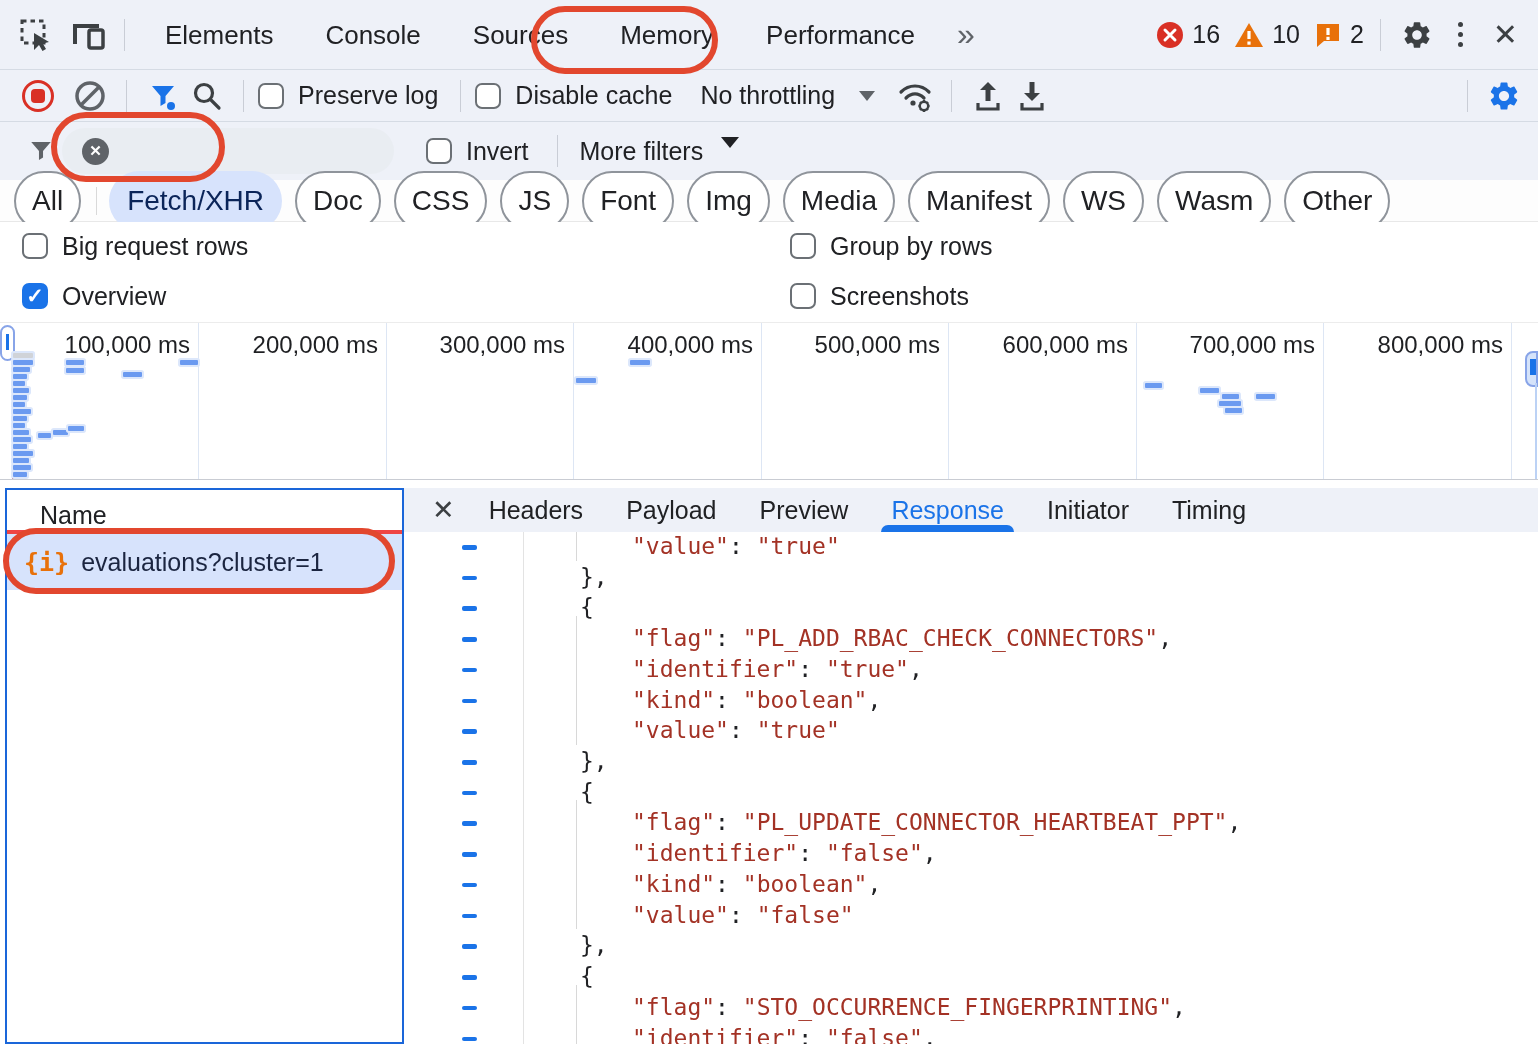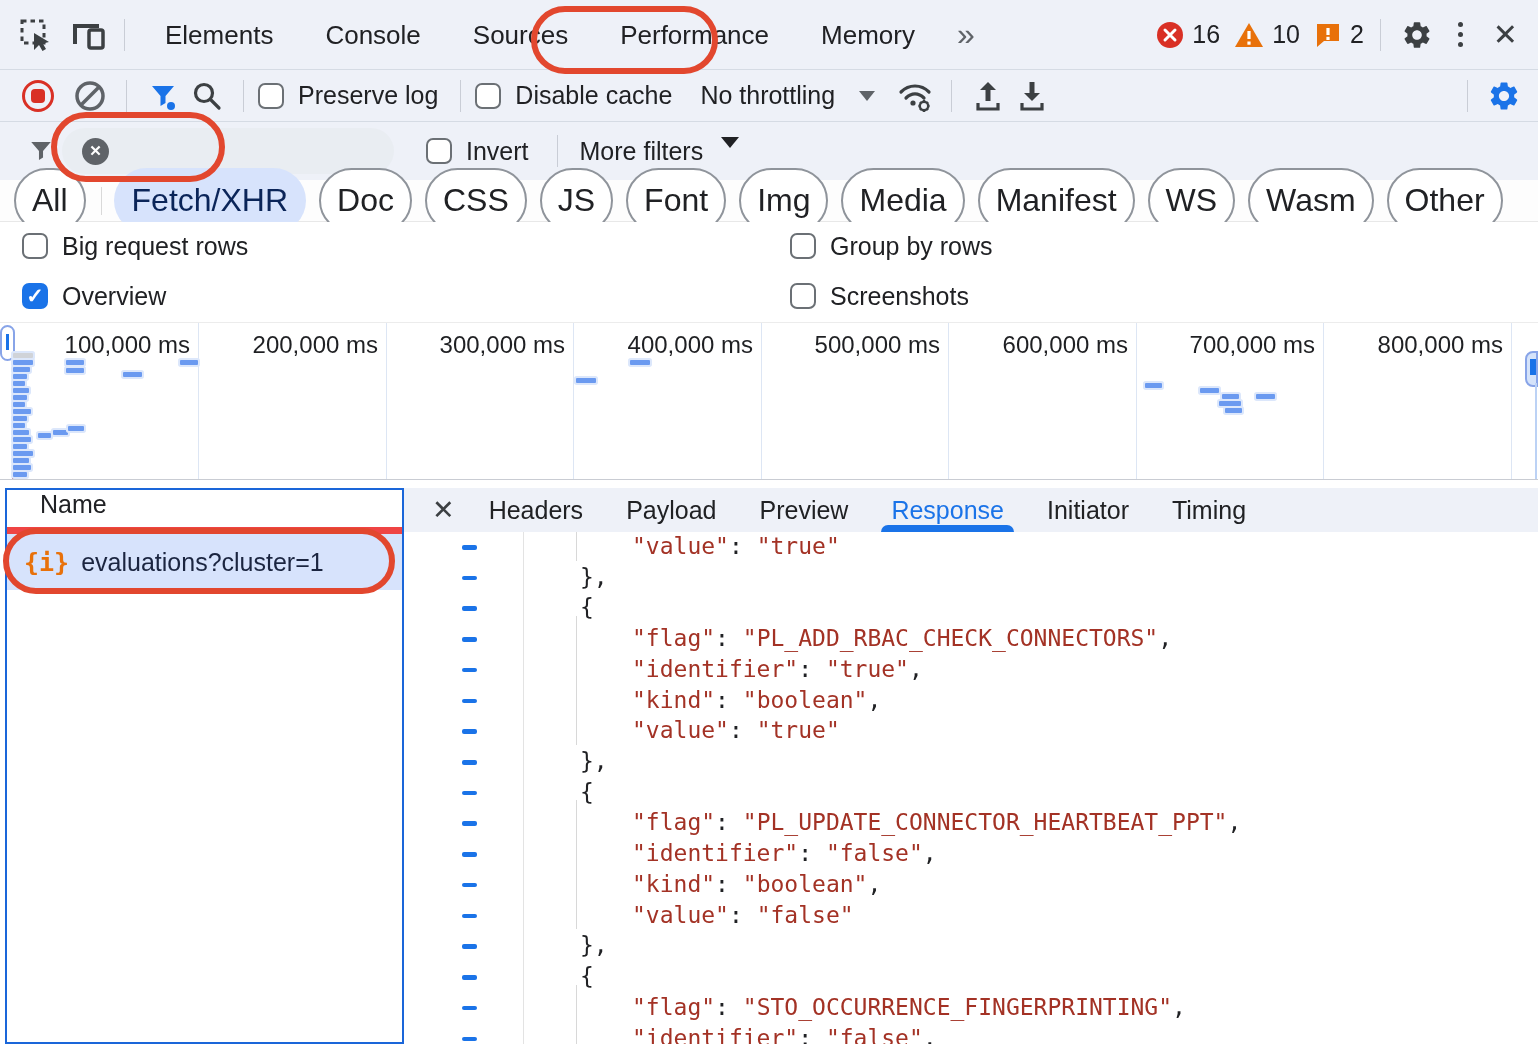--- a/index.html
+++ b/index.html
@@ -48,21 +48,21 @@
   .clear-circle { width:27px; height:27px; border-radius:50%; background:#5f6368; position:relative; flex:0 0 auto; }
   .clear-circle::after { content:"✕"; position:absolute; left:50%; top:50%; transform:translate(-50%,-52%);
     color:#fff; font-size:15px; font-weight:bold; }
   .morefilters { display:flex; font-size:25px; }
   .morefilters .caret2 { width:0; height:0; border-left:9px solid transparent; border-right:9px solid transparent;
     border-top:11px solid #202124; margin-left:18px; }
 
   
   .chipsrow { height:42px; display:flex; align-items:center; background:#fdfdfd; padding-left:14px;
     border-bottom:1px solid #e8e8e8; }
-  .chip { font-size:32px; padding:12px 16px; border:2px solid #8f949b; border-radius:999px; background:#fff;
+  .chip { font-size:28px; padding:12px 16px; border:2px solid #8f949b; border-radius:999px; background:#fff;
     margin-right:13px; white-space:nowrap; }
   .chip.sel { border-color:transparent; background:#d7e3fc; color:#0b2559; }
   .chip-div { width:1px; height:28px; background:#d9d9d9; margin:0 12px 0 2px; }
 
   
   .optrow { position:relative; height:48px; background:#fff; display:flex; align-items:center; padding-left:22px; }
   .optrow.r2 { height:52px; }
   .opt-right { position:absolute; left:790px; display:flex; align-items:center; }
 
   
@@ -76,21 +76,21 @@
   .grip-l::after { content:""; position:absolute; left:4px; top:7px; width:3px; height:16px; background:#1a73e8; }
   .grip-r { position:absolute; right:0; top:28px; width:13px; height:36px; background:#d5e3fa;
     border:2px solid #88a4e8; border-radius:8px 0 0 8px; }
   .grip-r::after { content:""; position:absolute; left:3px; top:6px; width:6px; height:16px; background:#1a73e8; }
   .edge-line-r { position:absolute; right:1px; top:60px; bottom:0; width:2px; background:#bcd2f5; }
   .load-line { position:absolute; width:3px; top:41px; bottom:0; }
 
   
   .main { display:flex; margin:8px 0 0 5px; height:556px; }
   .name-panel { width:399px; border:2px solid #1a66d9; background:#fff; flex:0 0 auto; }
-  .name-header { height:44px; border-bottom:7px solid #ef4444; display:flex; align-items:flex-start;
+  .name-header { height:44px; border-bottom:4px solid #ef4444; display:flex; align-items:flex-end;
     padding-left:33px; font-size:25px; color:#202124; }
   .req-row { height:56px; background:#d7e3fc; display:flex; align-items:center; }
   .req-icon { font-family:"DejaVu Sans Mono", monospace; font-size:25px; font-weight:bold; color:#e8710a;
     margin:0 12px 0 17px; }
   .req-name { font-size:25px; color:#1b2540; }
 
   .detail-panel { flex:1; display:flex; flex-direction:column; min-width:0; }
   .dtabs { height:44px; background:#eef1f8; display:flex; align-items:center; padding-left:28px; flex:0 0 auto; }
   .dclose { font-size:27px; color:#3c4043; margin-right:34px; }
   .dtab { position:relative; font-size:25px; color:#202124; margin-right:43px; height:44px; line-height:44px; white-space:nowrap; }
@@ -133,22 +133,22 @@
       <svg width="38" height="34" viewBox="0 0 38 34">
         <path d="M4 6h26v4H8v16H4z" fill="#3c4043"></path>
         <rect x="20" y="12" width="14" height="18" rx="2" fill="none" stroke="#3c4043" stroke-width="3.5"></rect>
       </svg>
     </span>
     <span class="vdiv"></span>
     <div id="top-tabs">
         <div class="ttab">Elements</div>
         <div class="ttab">Console</div>
         <div class="ttab">Sources</div>
+        <div class="ttab">Memory</div>
         <div class="ttab">Performance</div>
-        <div class="ttab">Memory</div>
       </div>
     <span class="overflow">»</span>
     <span style="flex:1"></span>
     <span style="margin-left:8px;">
       <svg width="28" height="28" viewBox="0 0 28 28">
         <circle cx="14" cy="14" r="13" fill="#d93025"></circle>
         <path d="M9 9l10 10M19 9L9 19" stroke="#fff" stroke-width="3" stroke-linecap="round"></path>
       </svg>
     </span>
     <span class="badge-num">16</span>

